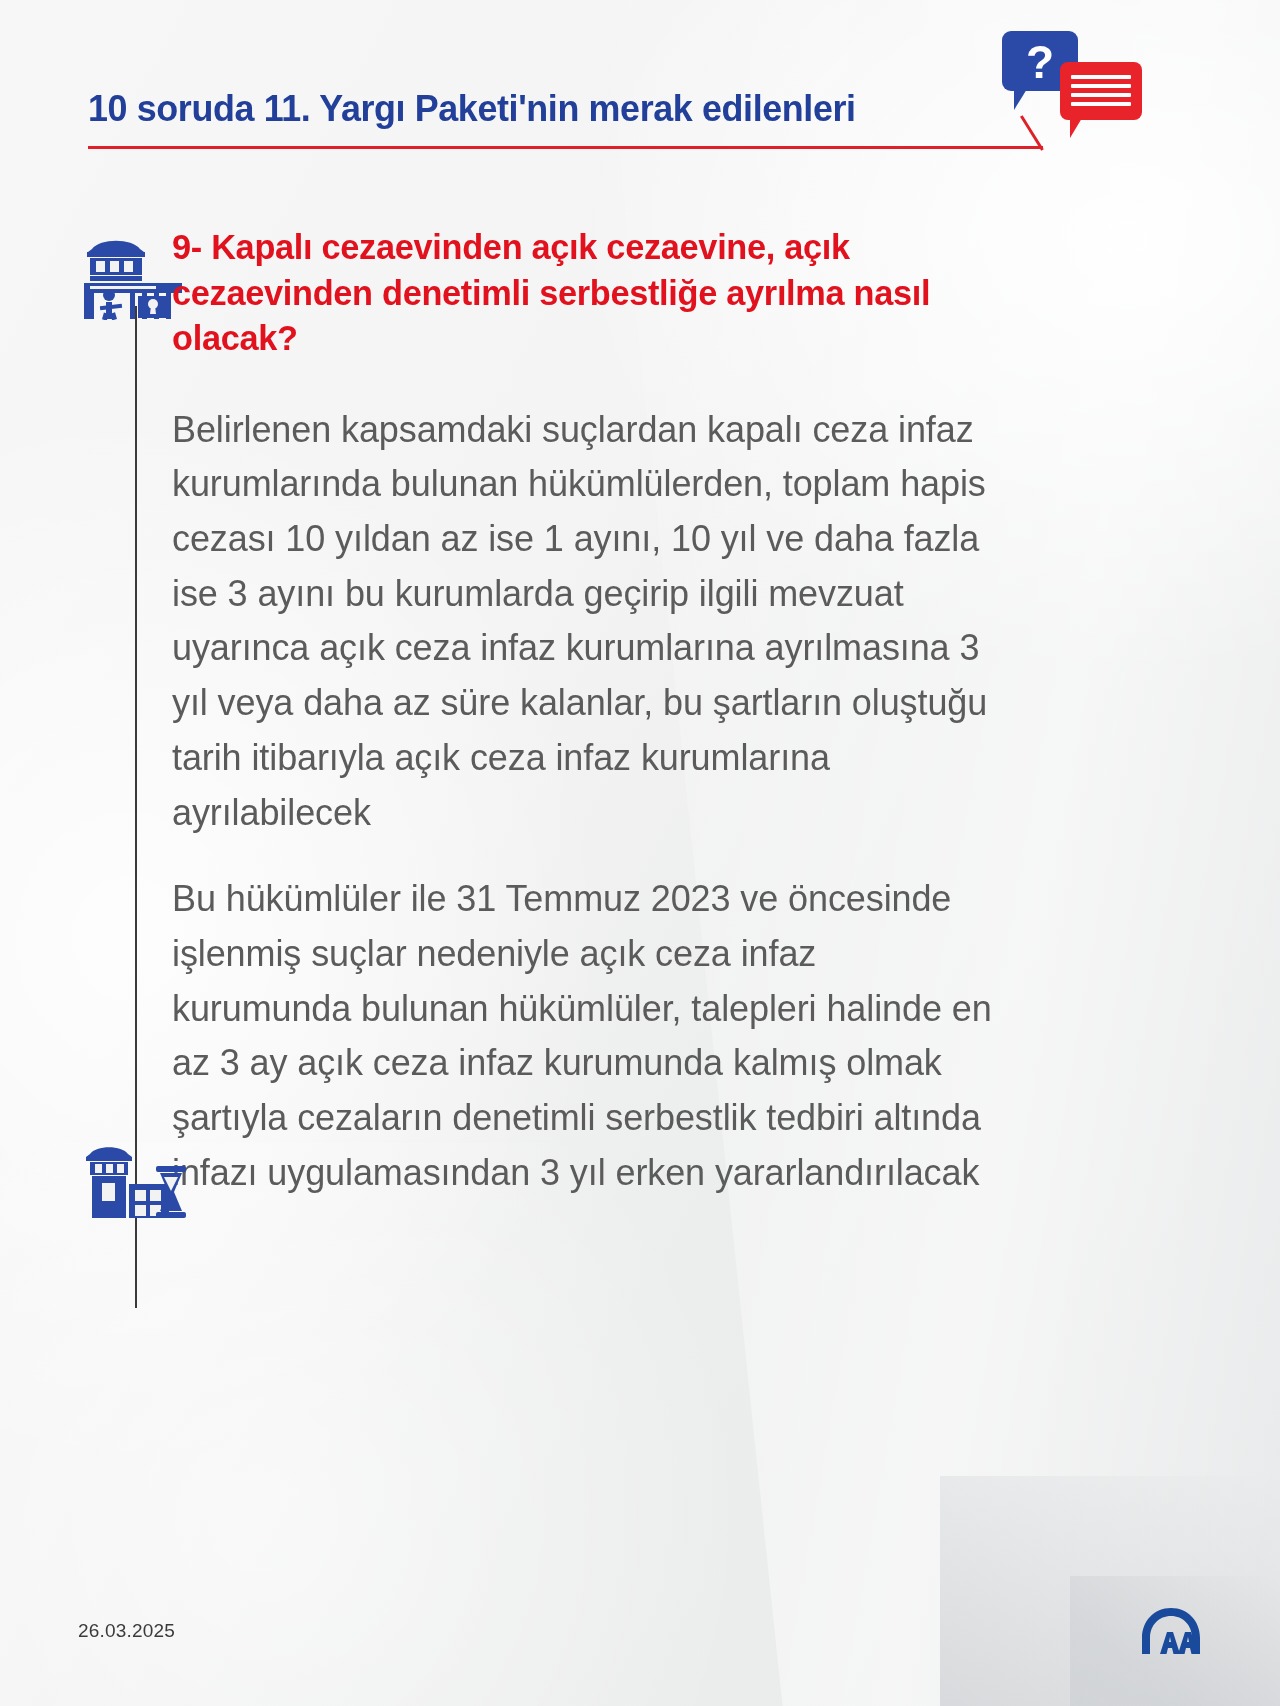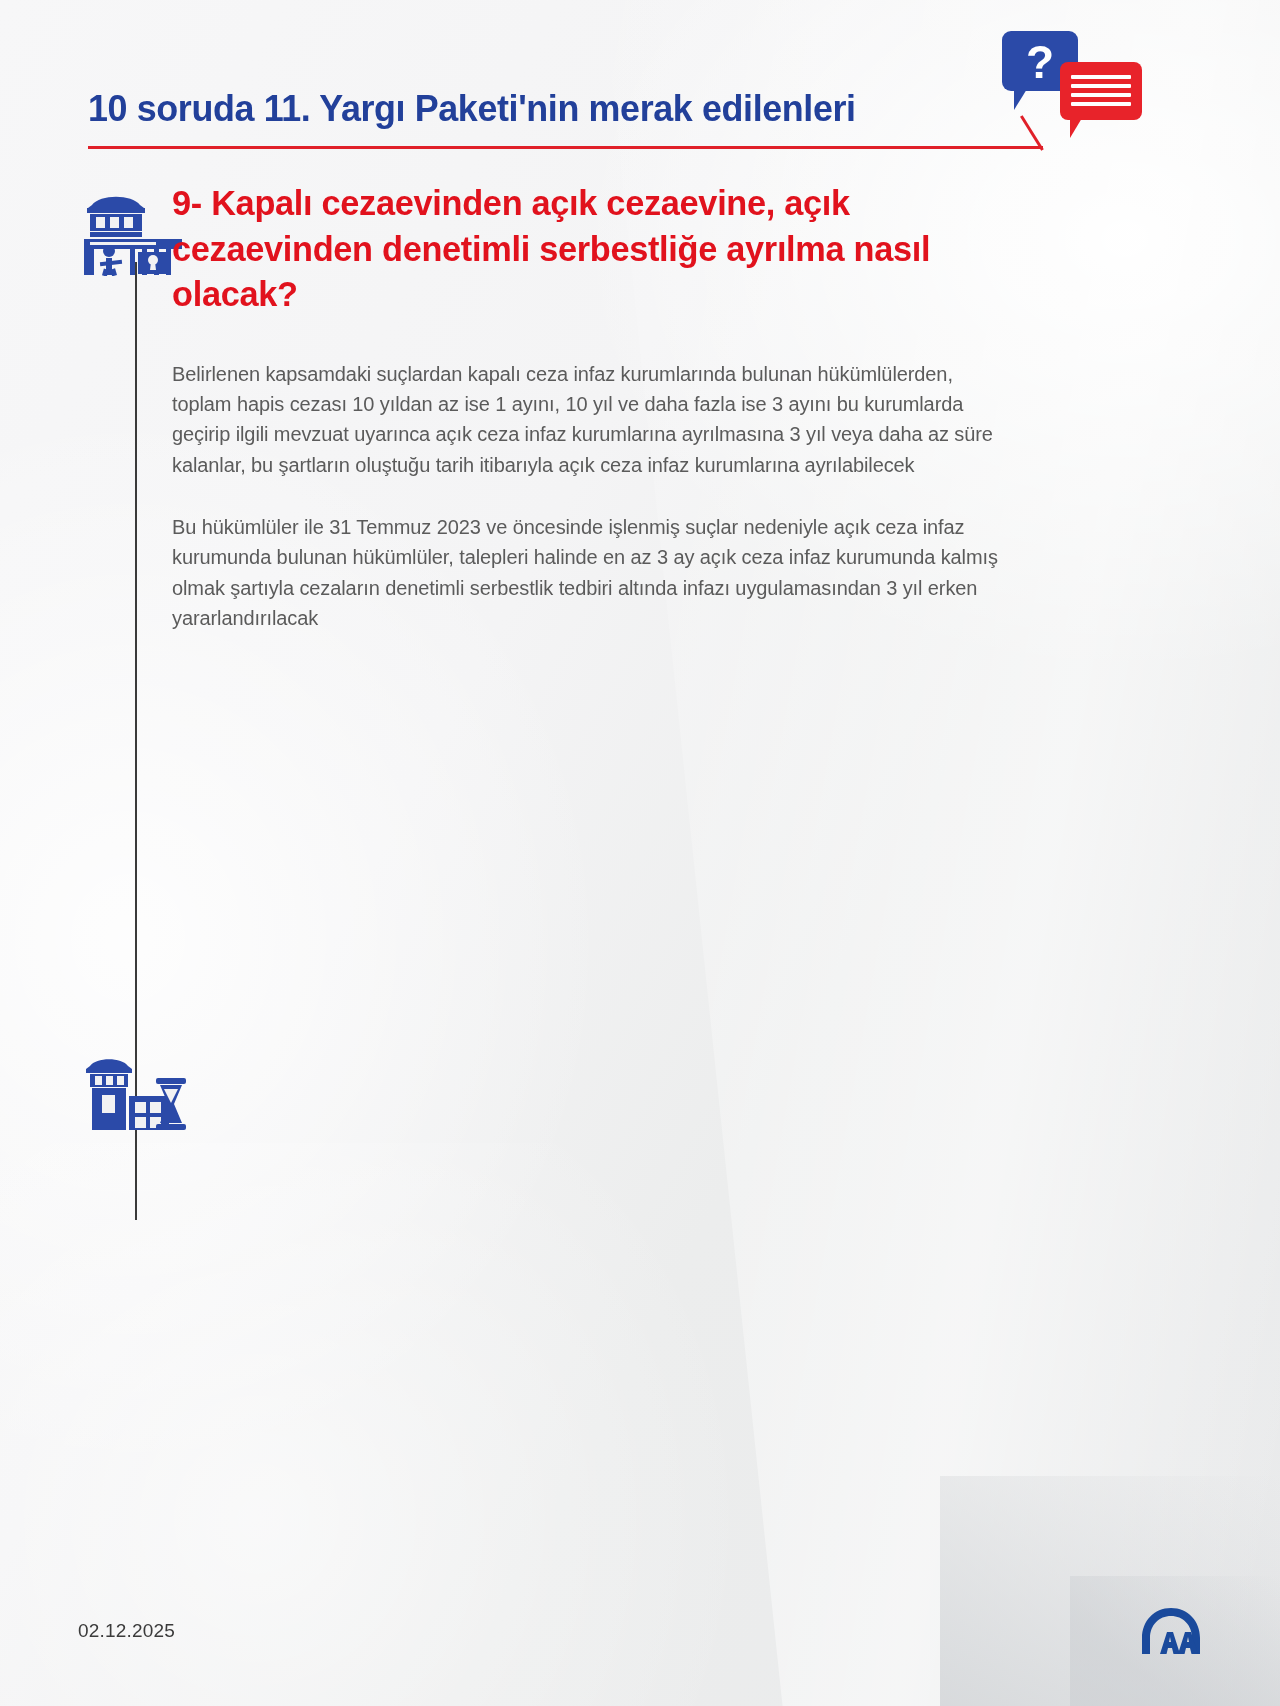--- a/index.html
+++ b/index.html
@@ -169,20 +169,21 @@
   .content {
     position: absolute;
     left: 0;
     top: 180px;
     width: 1280px;
   }
 
   .qblock {
     position: relative;
     padding-left: 0;
+    margin-top: 44px;
   }
 
   .timeline {
     position: absolute;
     left: 135px;
     top: 82px;
     width: 2px;
     background: #3a3a3a;
   }
   .timeline-1 { height: 860px; }
@@ -202,21 +203,21 @@
     line-height: 1.30;
     letter-spacing: -0.3px;
     margin: 0;
     font-stretch: condensed;
     transform: scaleX(0.98);
     transform-origin: left top;
   }
 
   .q-body {
     color: #5b5b5b;
-    font-size: 20px;
+    font-size: 36px;
     line-height: 1.52;
     margin: 0;
     font-weight: 400;
     letter-spacing: -0.1px;
   }
   .q-body + .q-body { margin-top: 32px; }
 
   .text-col {
     position: absolute;
     left: 172px;
@@ -343,21 +344,21 @@
           <path d="M82 35 L104 35 L96 54 L104 73 L82 73 L90 54 Z" fill="#2b4aa8"></path>
           <path d="M86 39 L100 39 L93 53 Z" fill="#f2f2f3"></path>
           <path d="M88 69 L98 69 L93 59 Z" fill="#f2f2f3" opacity="0"></path>
         </svg>
       </div>
 
     </div>
 
   </div>
 
-  <div class="footer-date">02.12.2025</div>
+  <div class="footer-date">26.03.2025</div>
 
   <div class="aa-logo">
     <svg width="74" height="58" viewBox="0 0 74 58" xmlns="http://www.w3.org/2000/svg">
       <path d="M37 6 C20 6 8 19 8 36 L8 52 L16 52 L16 36 C16 23 25 14 37 14 C49 14 58 23 58 36 L58 52 L66 52 L66 36 C66 19 54 6 37 6 Z" fill="#1a4a9c"></path>
       <path d="M26 52 L33 30 L39 30 L46 52 L39.5 52 L38 46 L34 46 L32.5 52 Z M35 40 L37 40 L36 35 Z" fill="#1a4a9c"></path>
       <path d="M44 52 L51 30 L57 30 L64 52 L57.5 52 L56 46 L52 46 L50.5 52 Z M53 40 L55 40 L54 35 Z" fill="#1a4a9c"></path>
     </svg>
   </div>
 
 </div>

